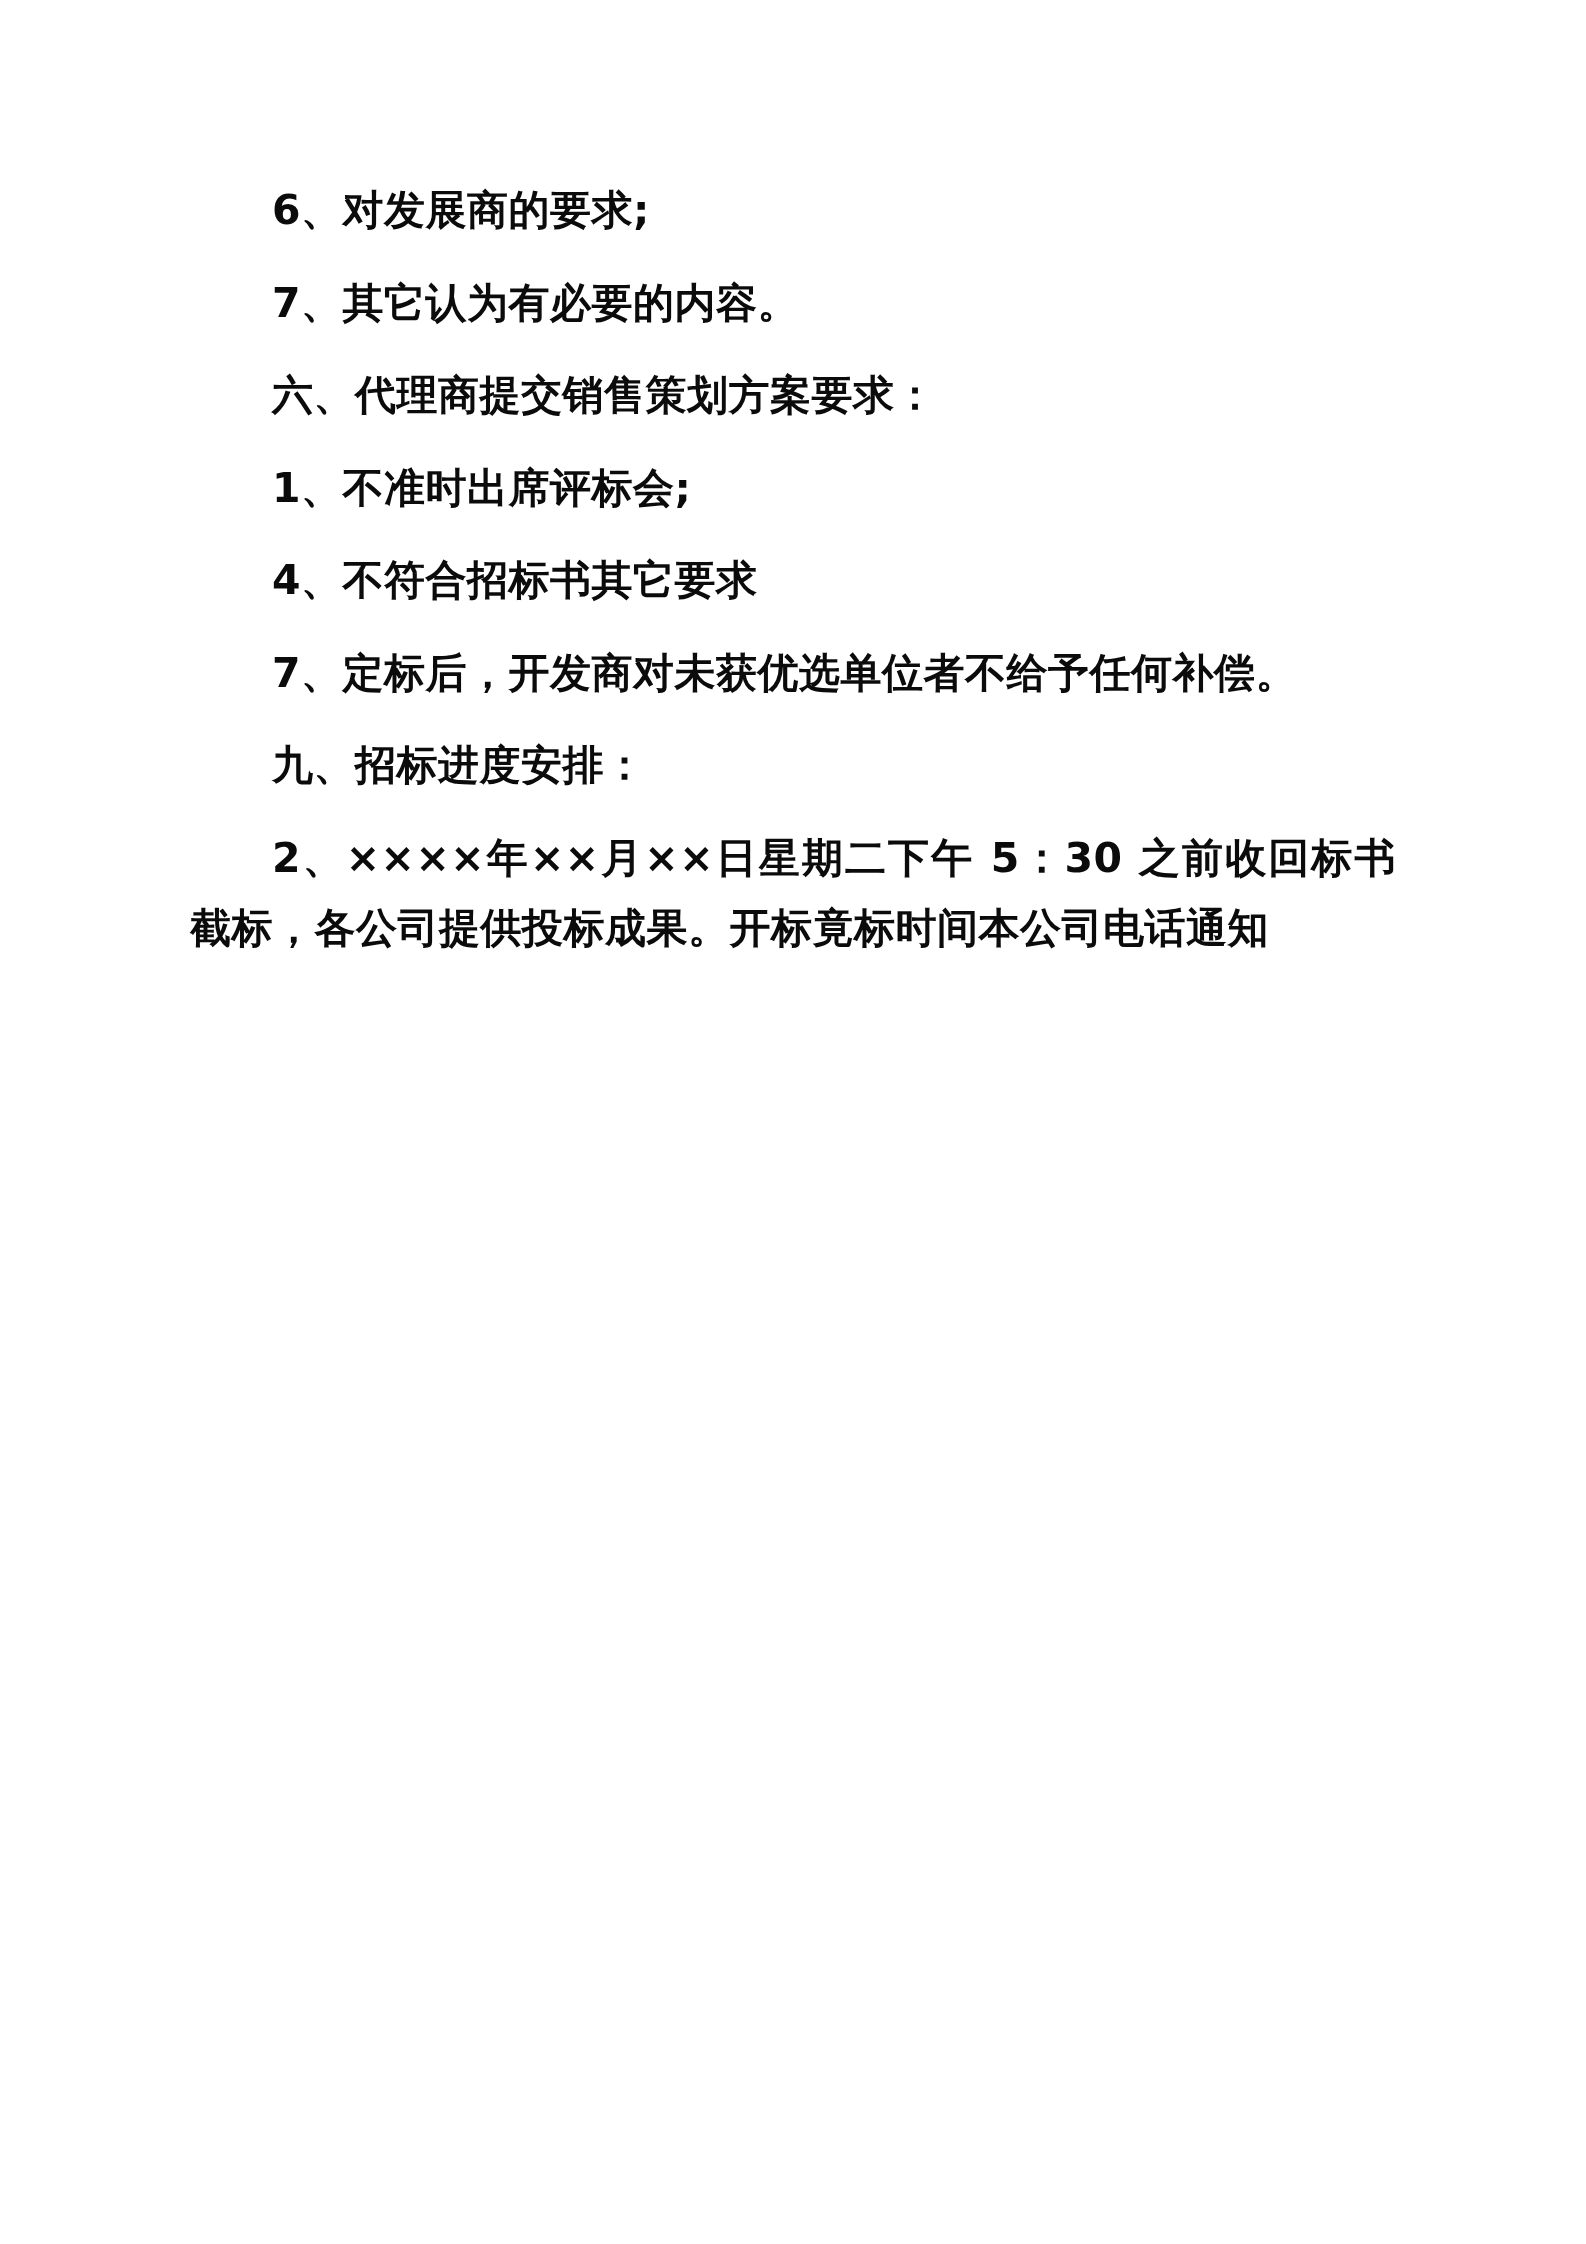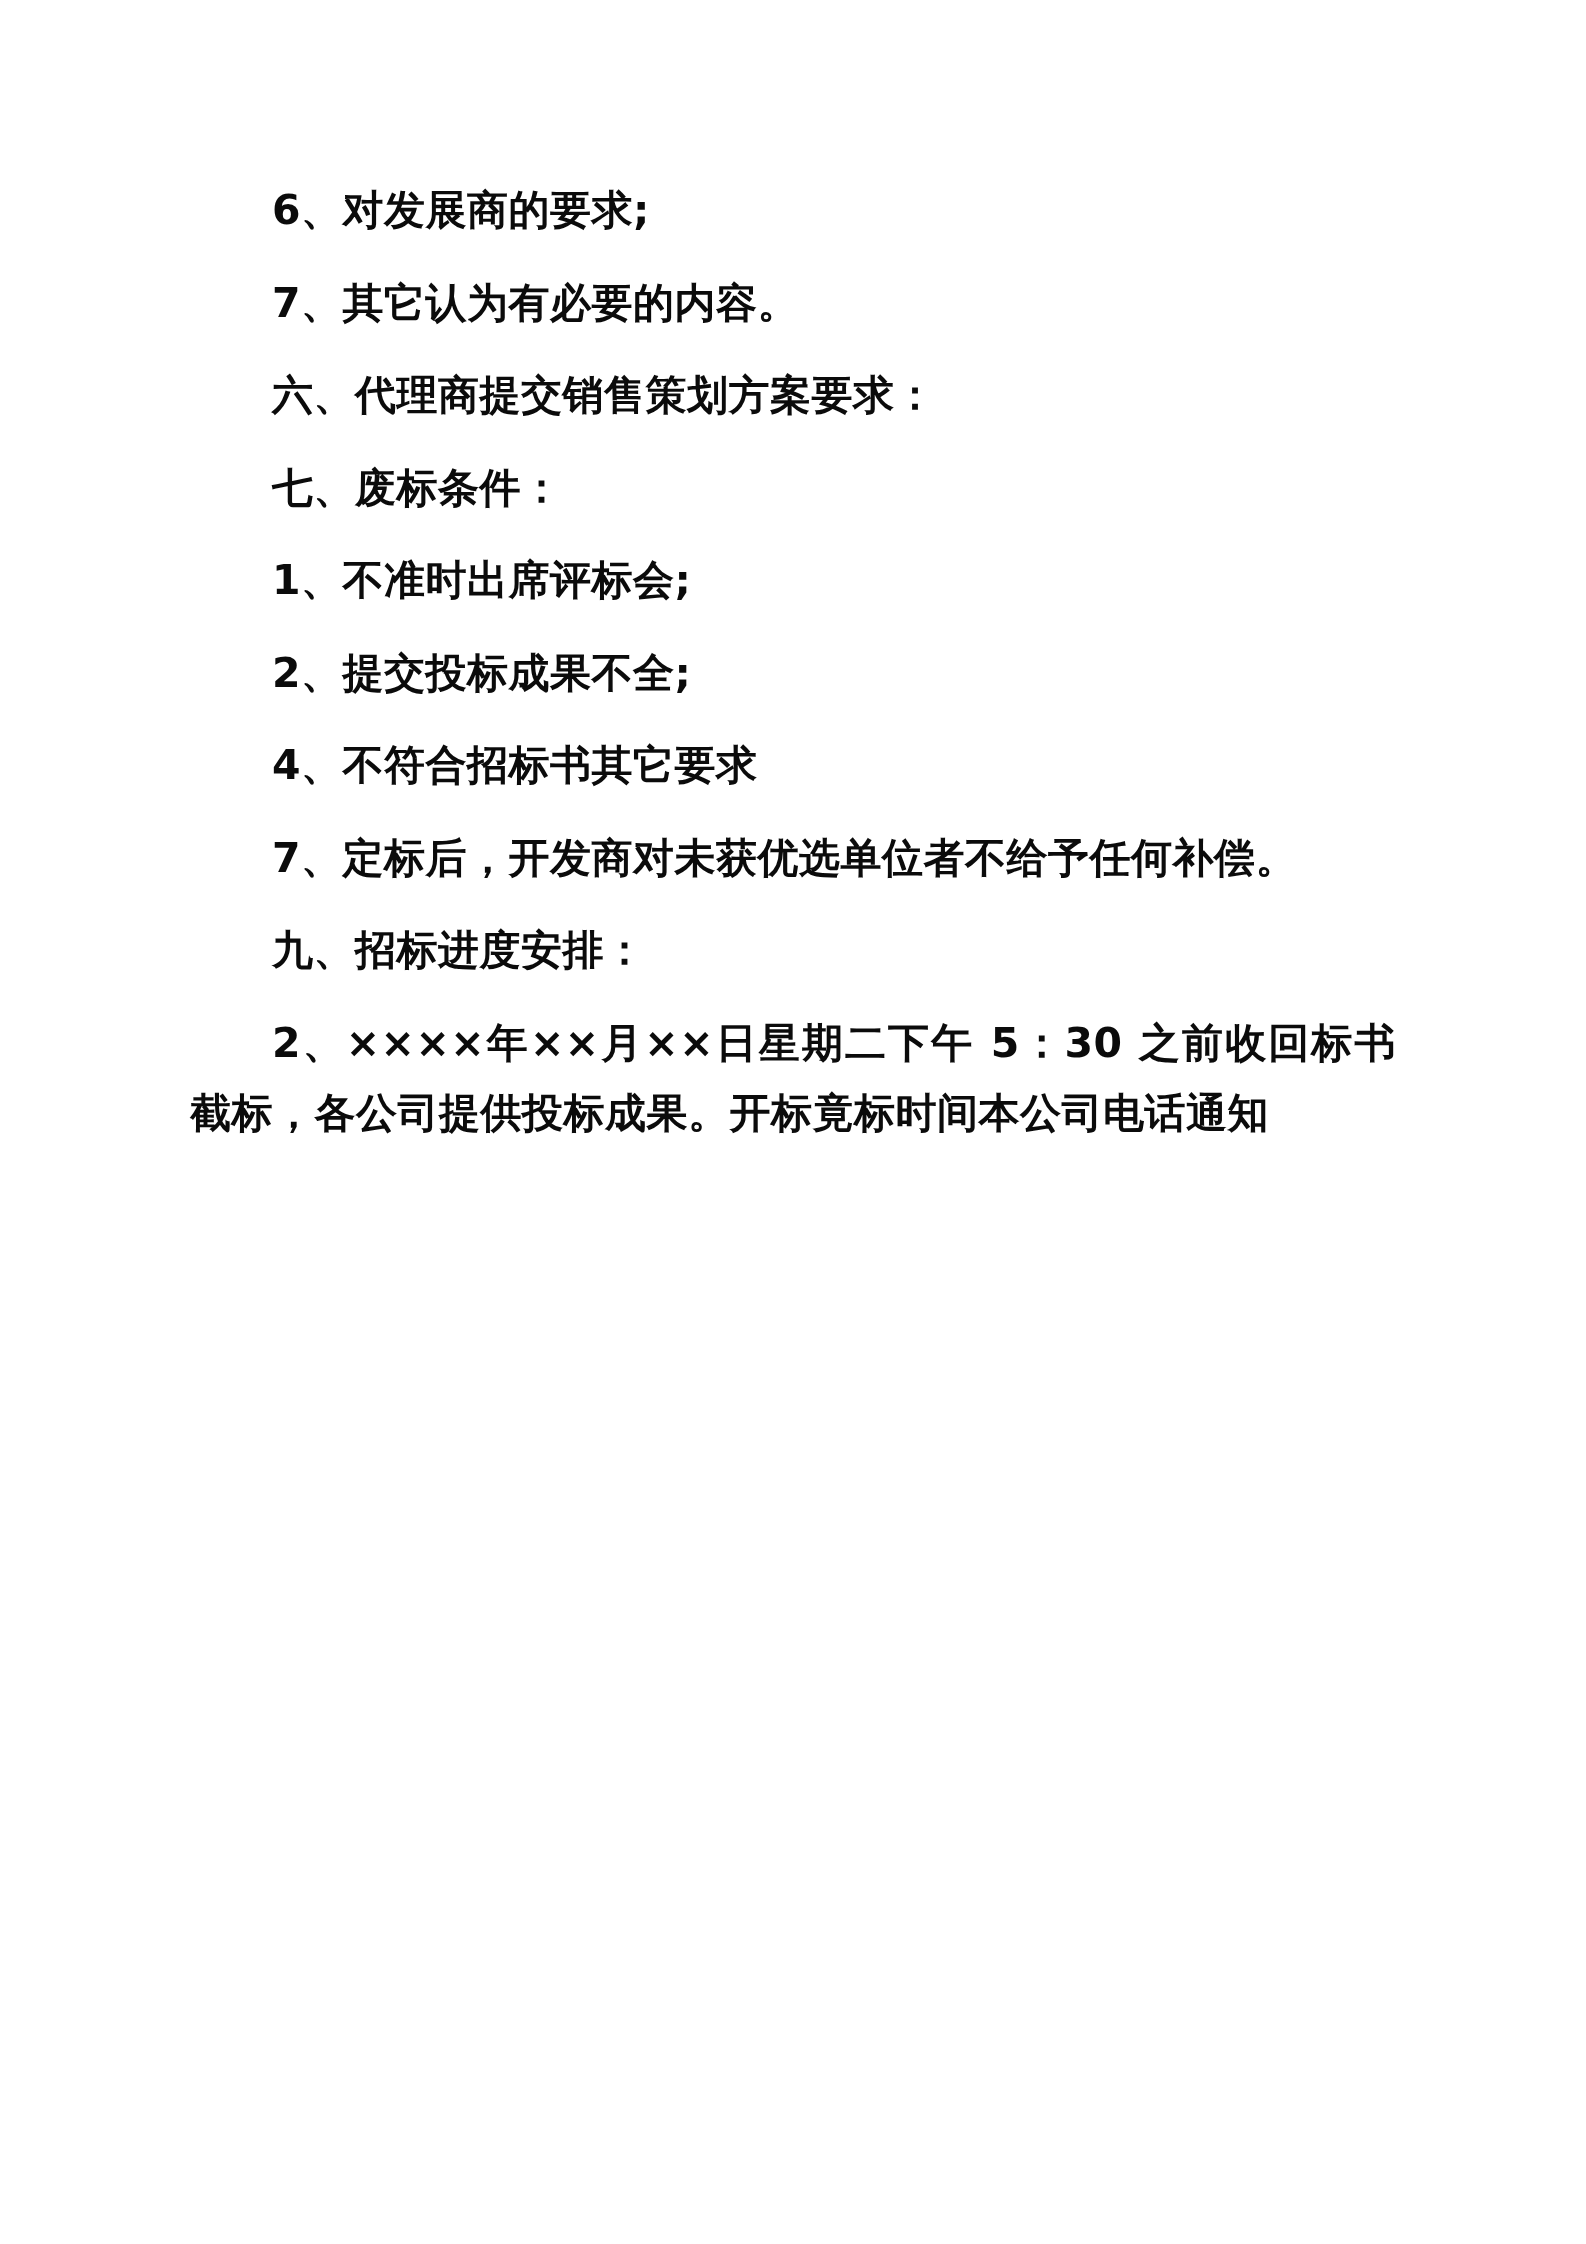--- a/index.html
+++ b/index.html
@@ -45,22 +45,20 @@
 </style>
 </head>
 <body>
 
 <div class="page">
   <div class="doc-body">
 
     <p class="para tight">6、对发展商的要求;</p>
     <p class="para tight">7、其它认为有必要的内容。</p>
     <p class="para tight">六、代理商提交销售策划方案要求：</p>
-    <p class="para tight">七、废标条件：</p>
     <p class="para tight">1、不准时出席评标会;</p>
-    <p class="para tight">2、提交投标成果不全;</p>
     <p class="para tight">4、不符合招标书其它要求</p>
     <p class="para tight">7、定标后，开发商对未获优选单位者不给予任何补偿。</p>
     <p class="para tight">九、招标进度安排：</p>
     <p class="para tight">2、××××年××月××日星期二下午 5：30 之前收回标书截标，各公司提供投标成果。开标竟标时间本公司电话通知</p>
 
   </div>
 </div>
 
 </body></html>

